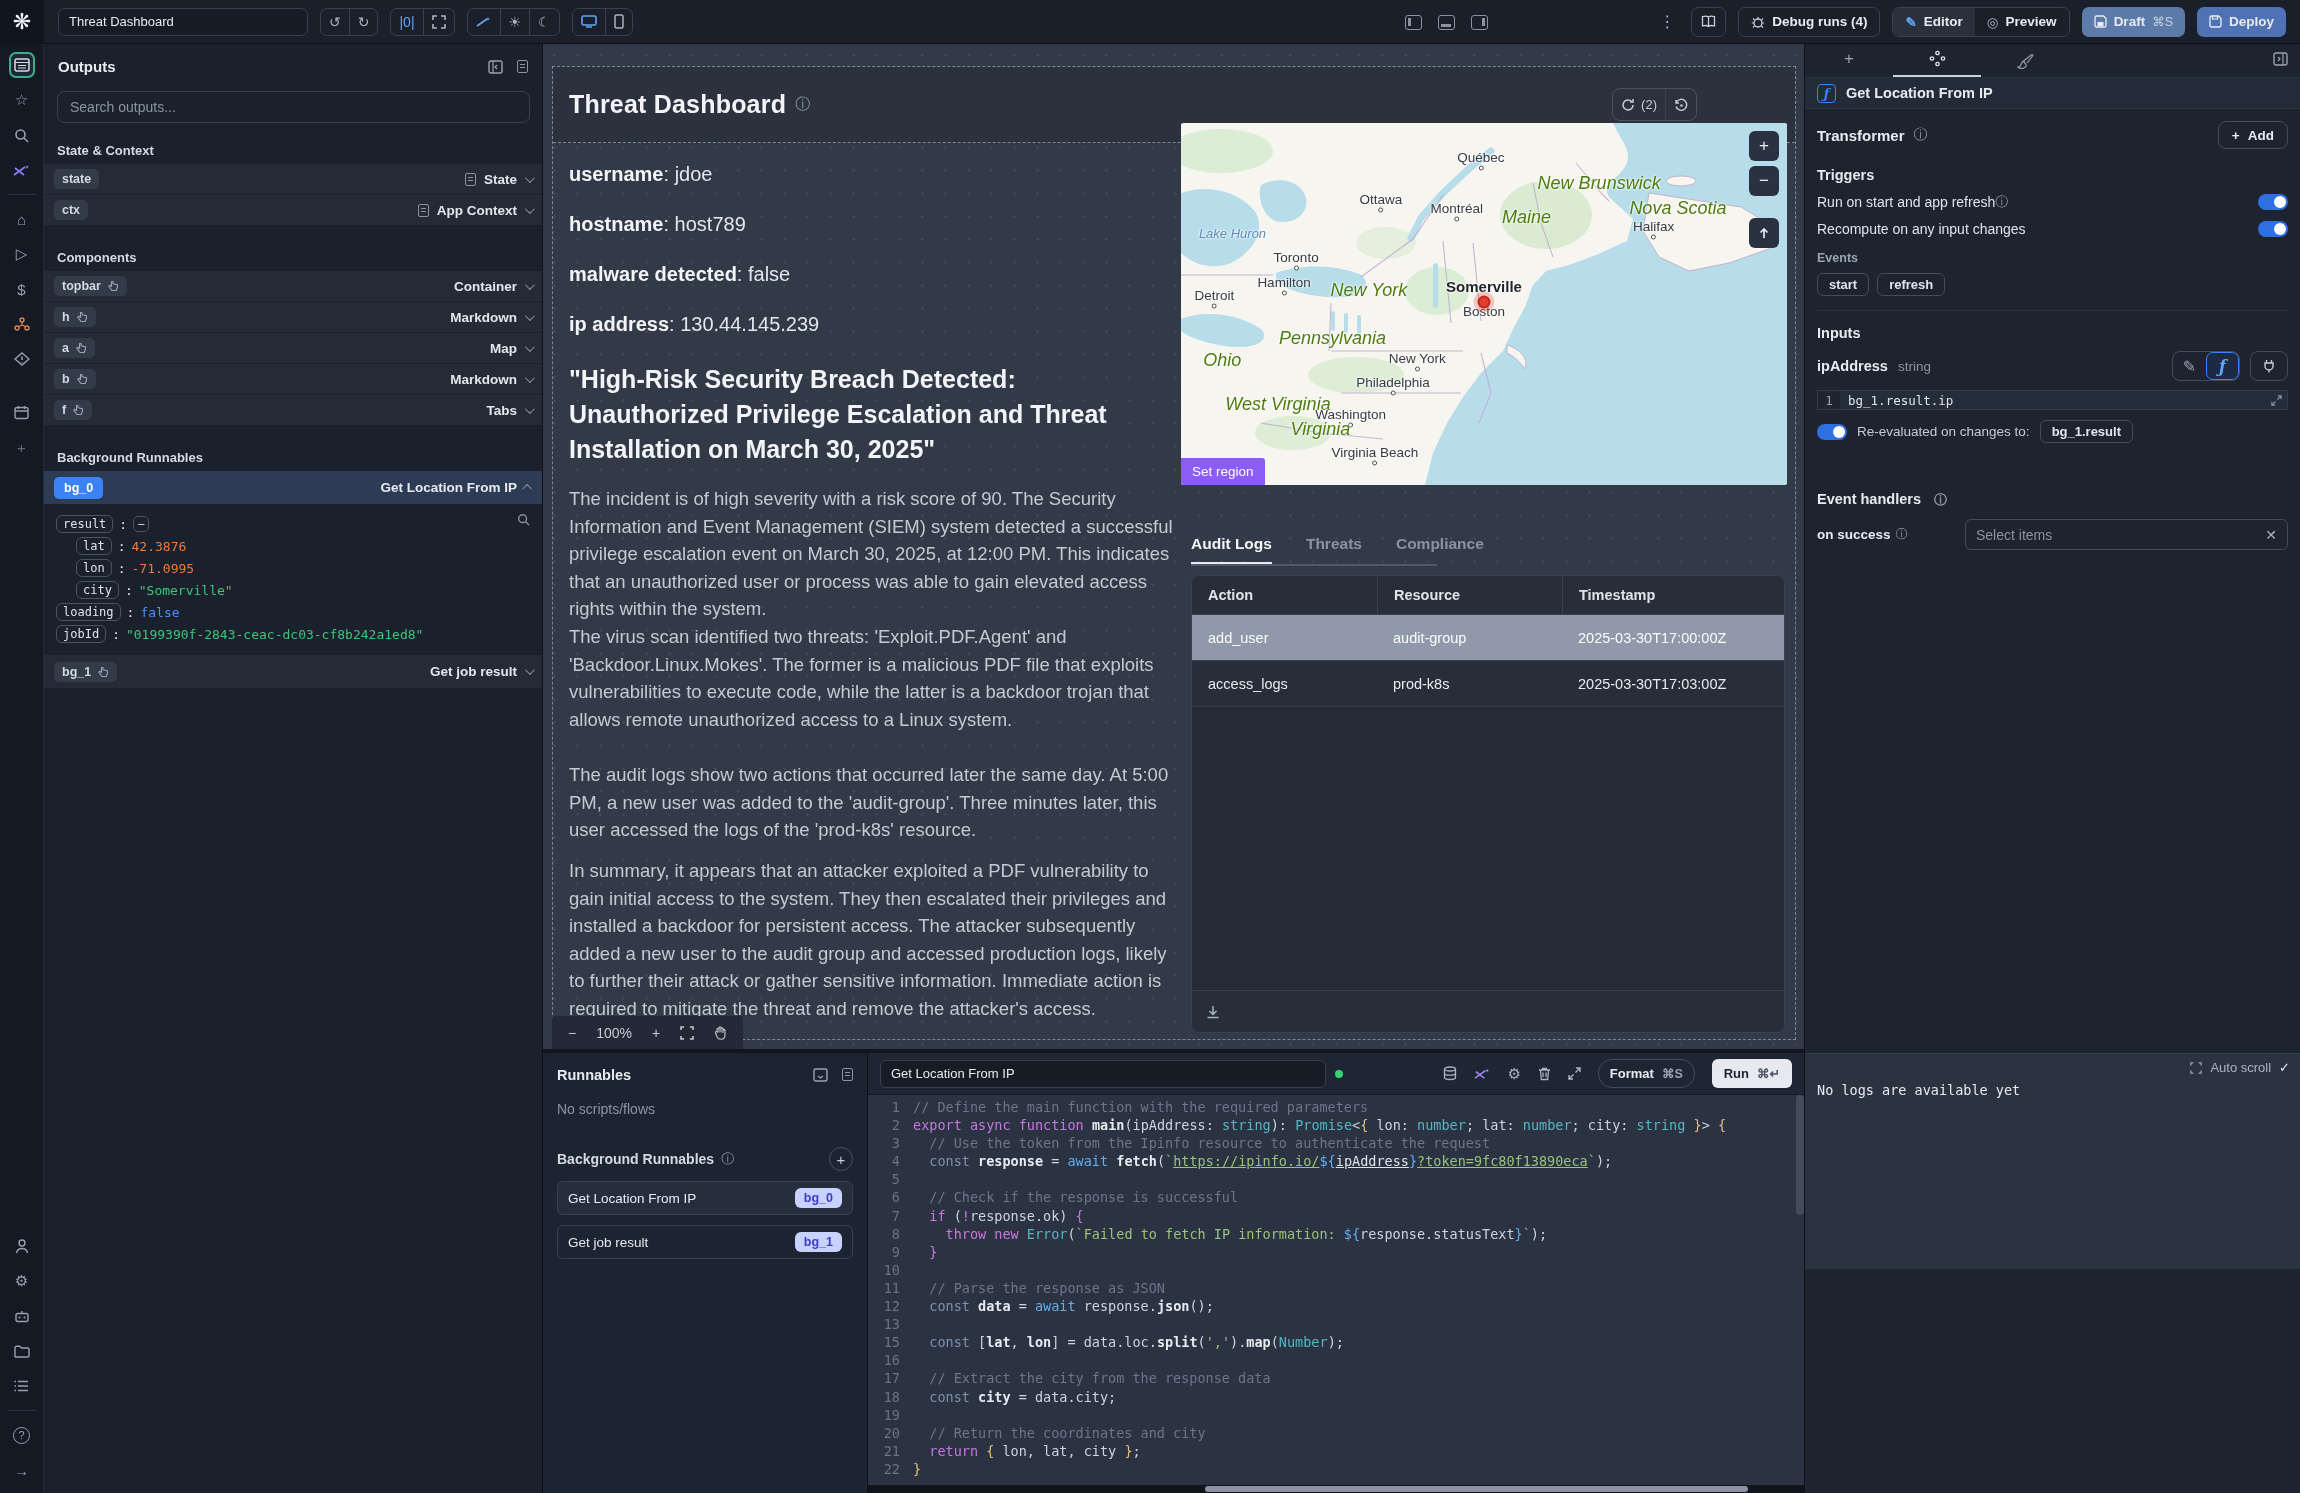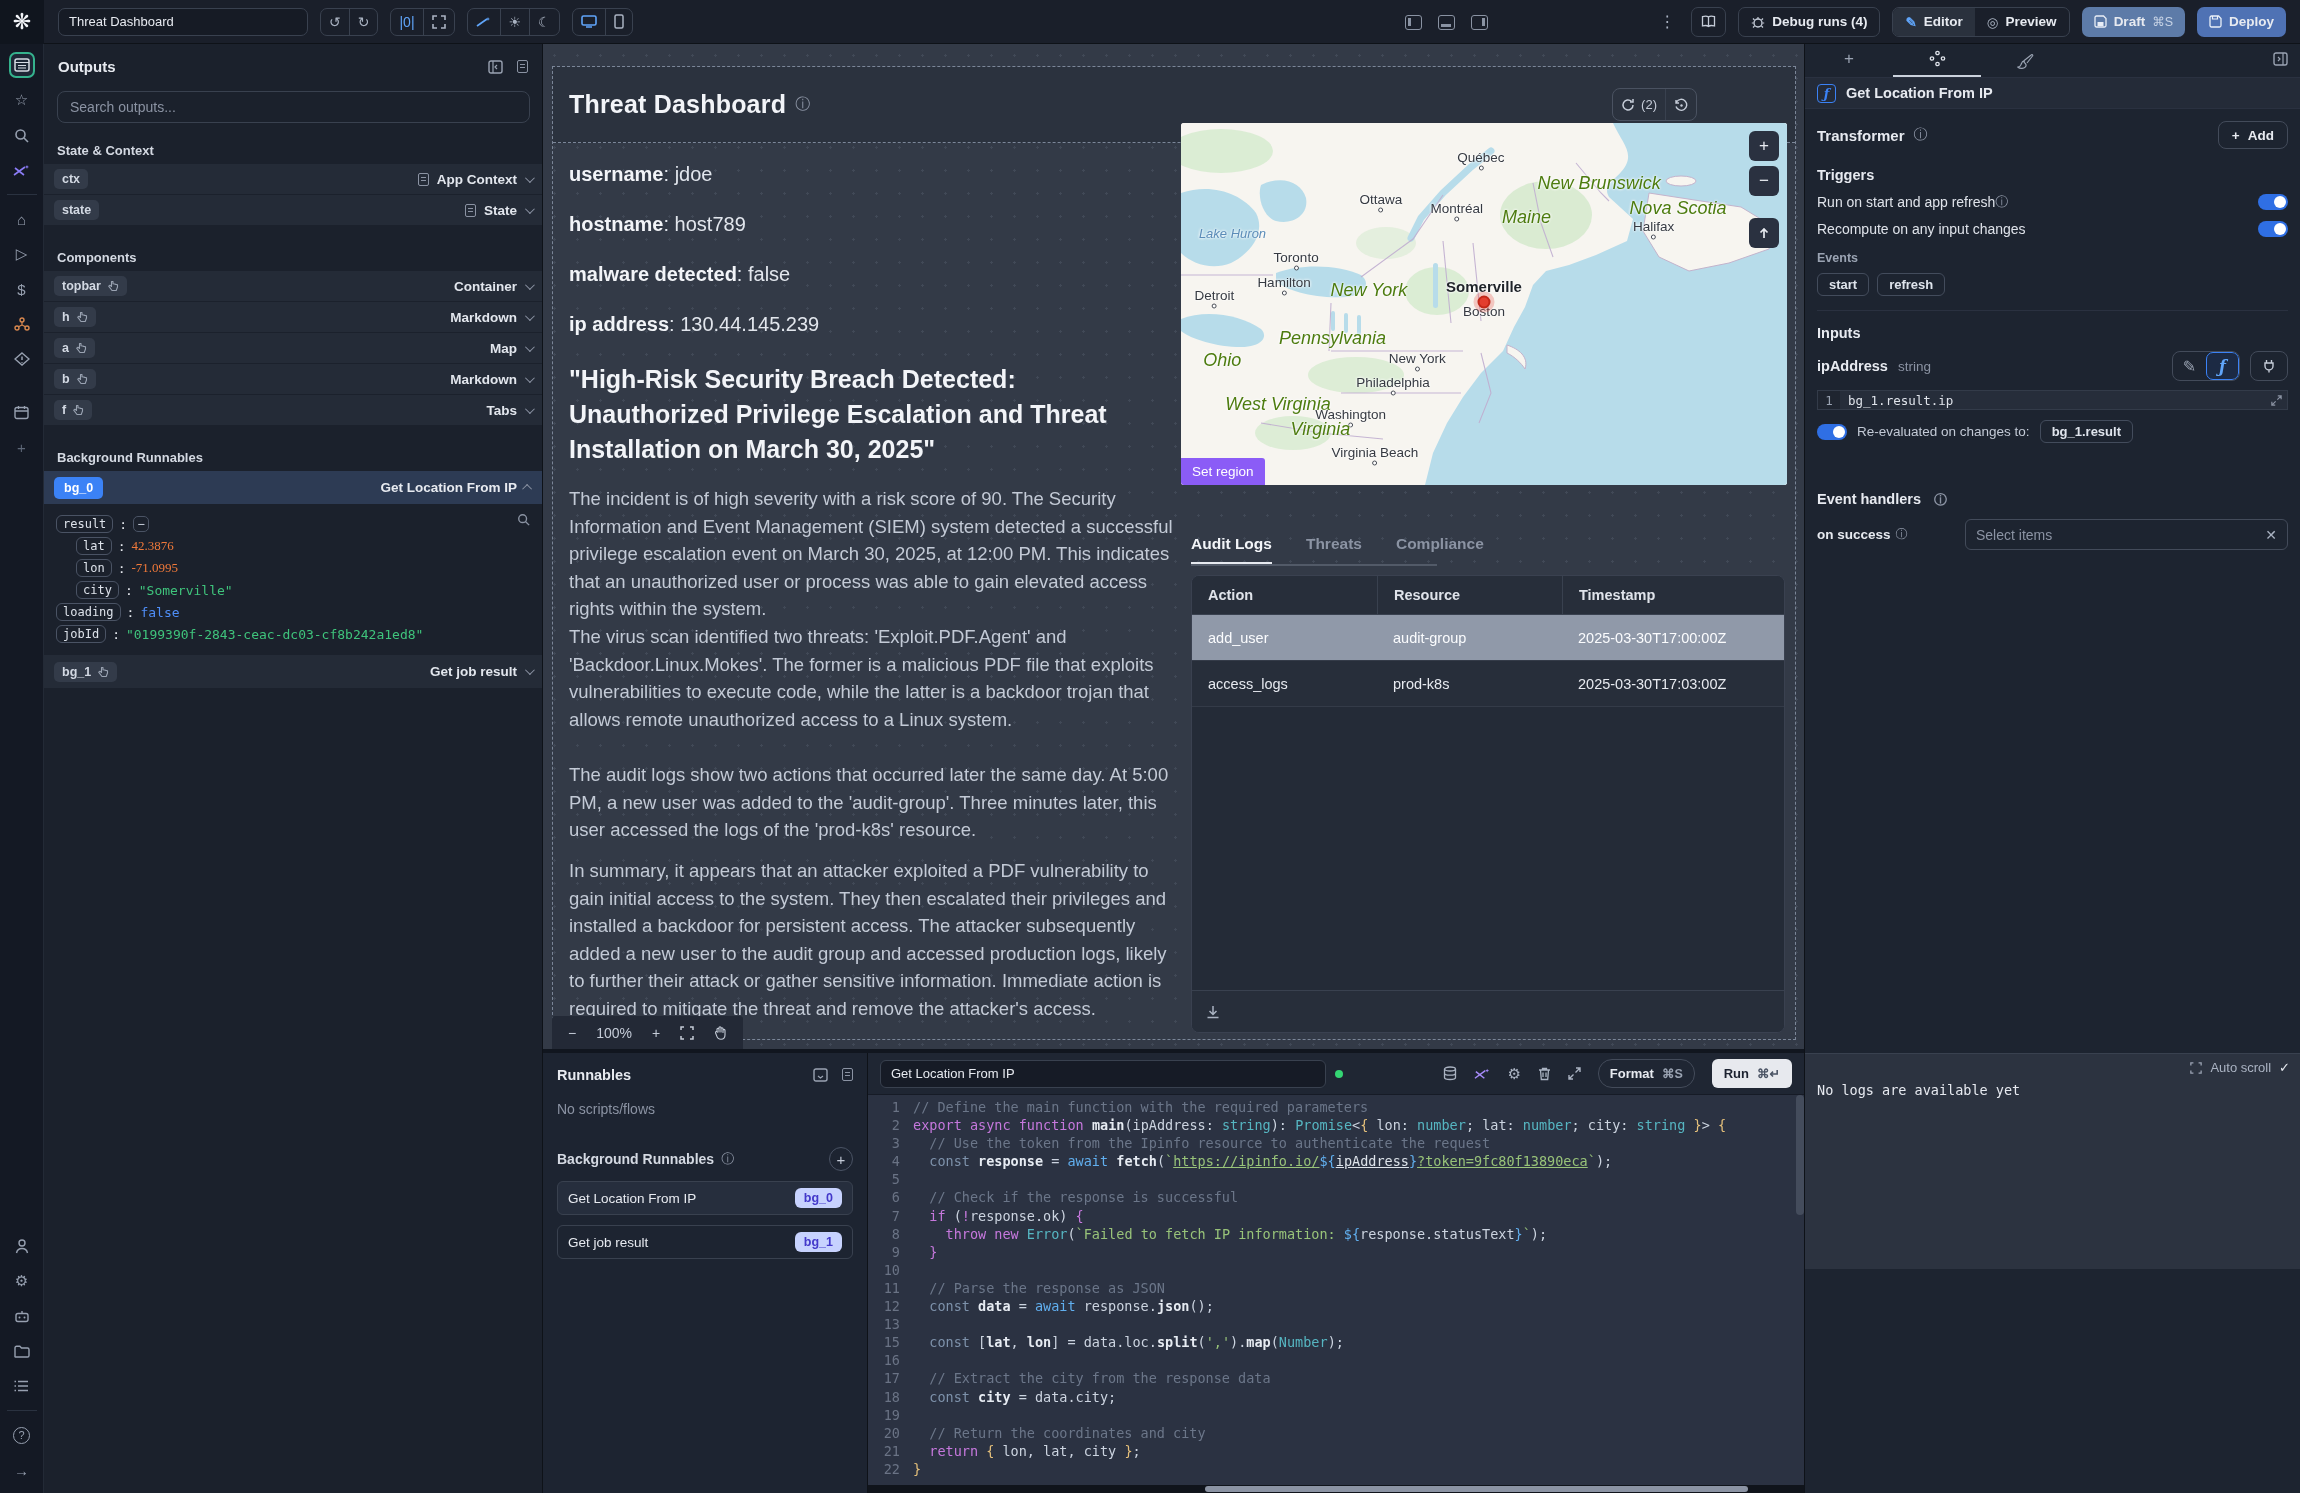--- a/index.html
+++ b/index.html
@@ -52,21 +52,21 @@
   .chev { width:7px; height:7px; border-right:1.7px solid #8b93a3; border-bottom:1.7px solid #8b93a3; transform:rotate(45deg) translateY(-2px); display:inline-block; }
   .chev.up { transform:rotate(-135deg) translateY(-2px); }
   .docico { display:inline-block; width:11px; height:13px; border:1.4px solid #8b93a3; border-radius:2px; position:relative; }
   .docico::after { content:""; position:absolute; left:2px; top:3px; width:5px; height:1.2px; background:#8b93a3; box-shadow:0 3px 0 #8b93a3; }
   .bgrow-sel { background:#2d3b54; border-bottom:1px solid #1b212c; height:34px; display:flex; align-items:center; padding:0 10px; }
   .bgbadge-blue { background:#3b82f6; color:#fff; border-radius:5px; font-size:12.5px; font-weight:bold; padding:4px 10px; }
   .jsonarea { padding:6px 12px 8px; position:relative; font-size:13px; }
   .jline { display:flex; align-items:center; gap:6px; margin:4px 0; }
   .jkey { font-family:"DejaVu Sans Mono",monospace; font-size:12px; border:1px solid #4a5364; border-radius:6px; padding:1px 6px; color:#dde2ea; }
   .jind { margin-left:20px; }
-  .jorange { color:#f0793a;font-family:Liberation Serif, serif; } .jgreen { color:#3fc47c; } .jblue { color:#4f8ef7; }
+  .jorange { color:#f0793a; } .jgreen { color:#3fc47c; } .jblue { color:#4f8ef7; }
   .jmin { border:1px solid #4a5364; border-radius:5px; width:16px; height:16px; display:flex; align-items:center; justify-content:center; color:#c5ccd8; font-size:12px; }
   .jsearch { position:absolute; right:12px; top:8px; }
 
   
   .canvas { position:absolute; left:543px; top:44px; width:1261px; height:1005px; background:#333a47;
     background-image:radial-gradient(circle, #414957 1.3px, transparent 1.4px); background-size:23px 23px; overflow:hidden; z-index:5; }
   .app-frame { position:absolute; left:9px; top:22px; width:1244px; height:974px; border:1px dashed #7b8698; }
   .app-topbar { position:absolute; left:0; top:0; right:0; height:76px; background:#2b323e; border-bottom:1px dashed #7b8698; display:flex; align-items:center; padding:0 16px; }
   .app-title { font-size:25px; font-weight:bold; color:#f2f4f8; letter-spacing:.2px; }
   .info { color:#8b93a3; font-size:15px; margin-left:9px; }
@@ -362,32 +362,32 @@
         <svg class="ic" width="15" height="14" viewBox="0 0 15 14">
             <rect x="1" y="1" width="13" height="12" rx="2" stroke="#9aa3b2" stroke-width="1.4" fill="none"></rect>
             <path d="M5 1v12M9 5 7 7l2 2" stroke="#9aa3b2" stroke-width="1.2" fill="none"></path>
           </svg>
         <span class="docico"></span>
       </span>
     </div>
     <input class="search" placeholder="Search outputs..." style="">
     <div class="sec-label">State &amp; Context</div>
     <div class="orow">
+      <span class="opill">state</span>
+      <span class="type">
+          <span class="docico"></span>
+          <span>State</span>
+          <span class="chev"></span>
+        </span>
+    </div>
+    <div class="orow">
       <span class="opill">ctx</span>
       <span class="type">
           <span class="docico"></span>
           <span>App Context</span>
-          <span class="chev"></span>
-        </span>
-    </div>
-    <div class="orow">
-      <span class="opill">state</span>
-      <span class="type">
-          <span class="docico"></span>
-          <span>State</span>
           <span class="chev"></span>
         </span>
     </div>
     <div class="sec-label" style="margin-top:14px;">Components</div>
     <div class="orow">
       <span class="opill">
           <span>topbar</span>
           <svg class="ic" width="12" height="12" viewBox="0 0 12 12">
             <path d="M4.5 1.5v5L3 5.2l-1.3.9L5 10.5h4.2L10.5 7V4.8L8.8 4.4 7.5 4 6 3.8V1.5z" stroke="#9aa3b2" stroke-width="1.1" fill="none" stroke-linejoin="round"></path>
           </svg>

